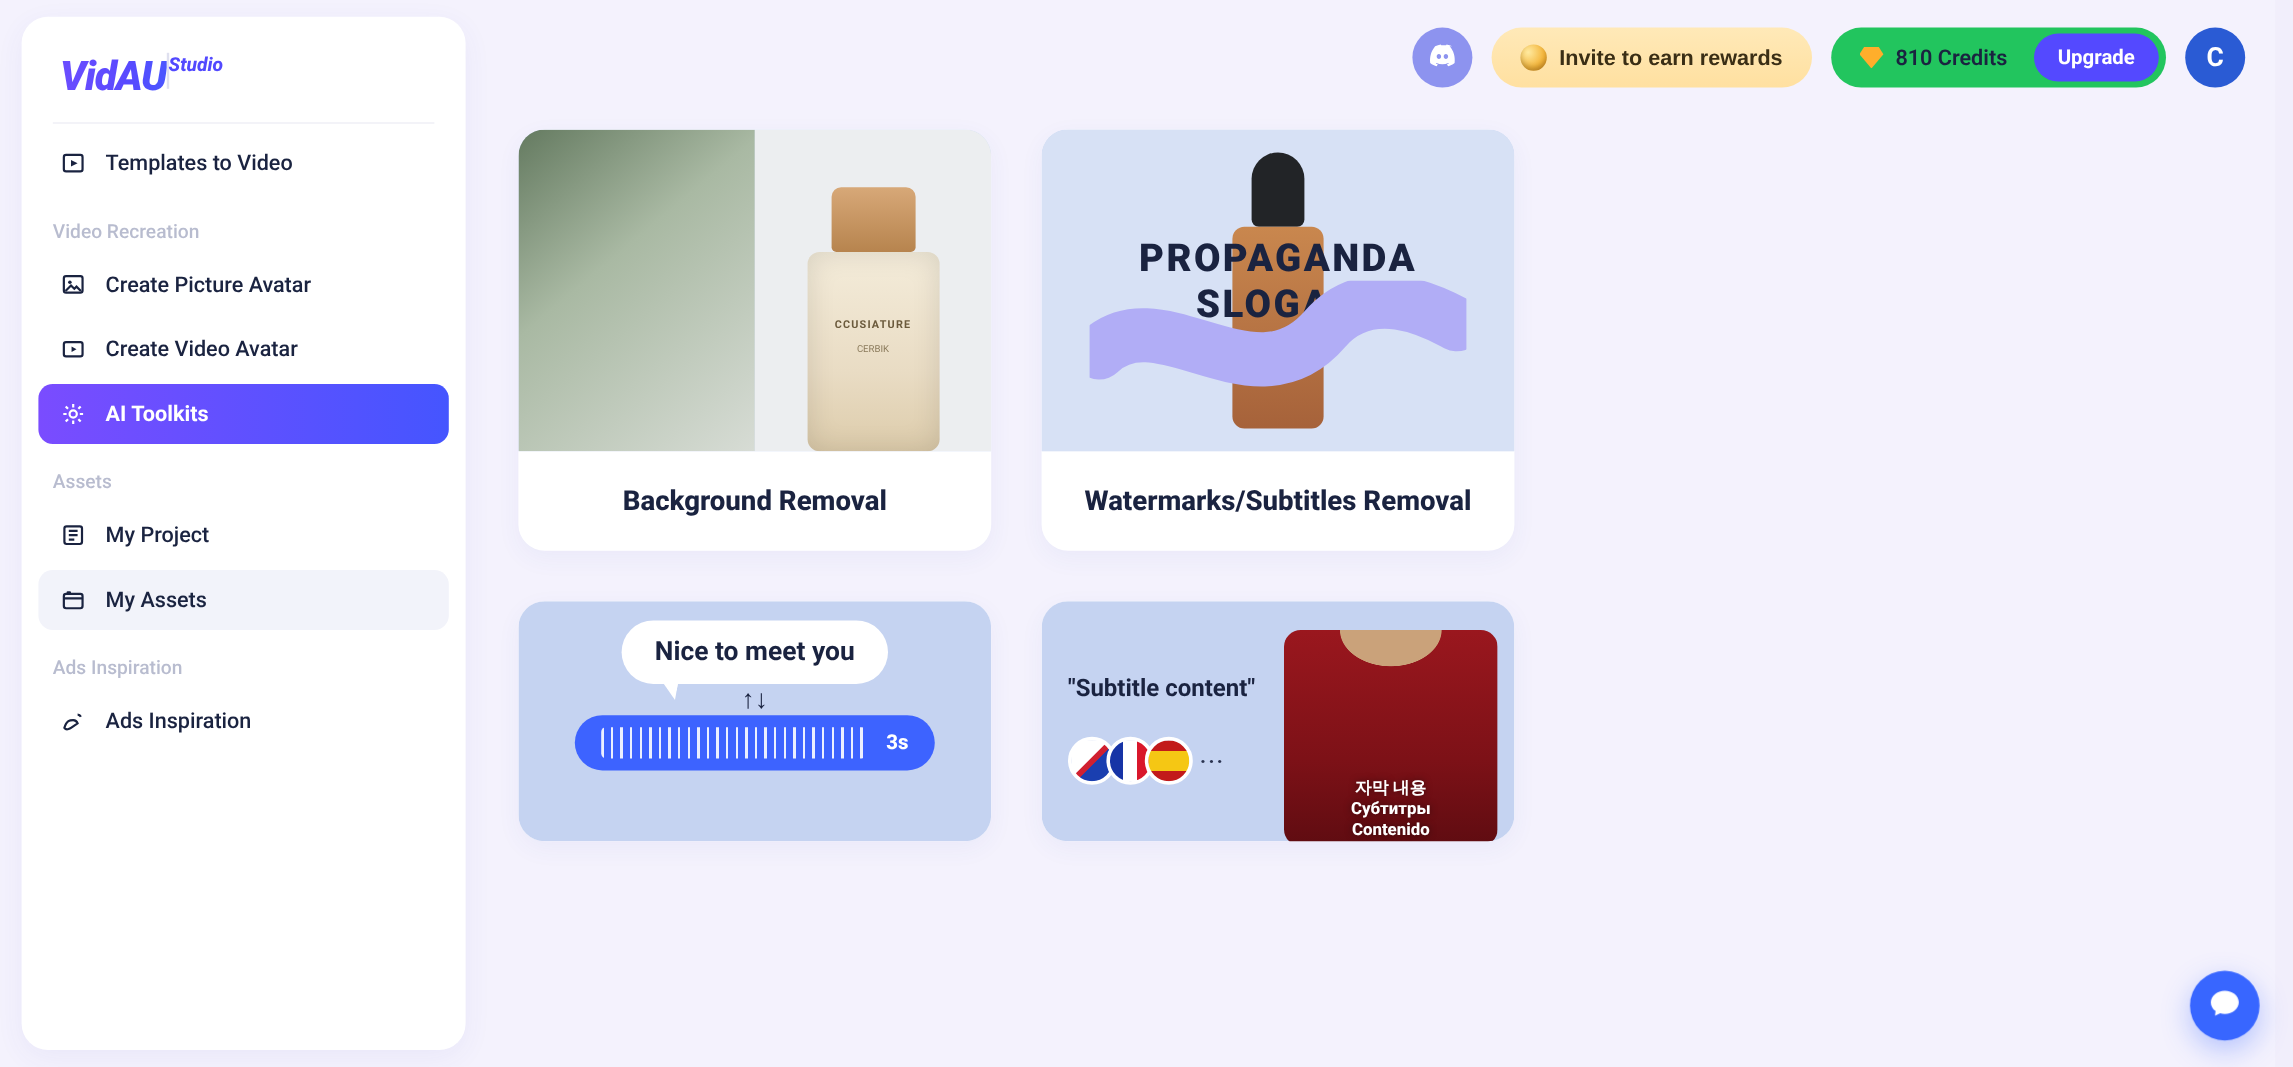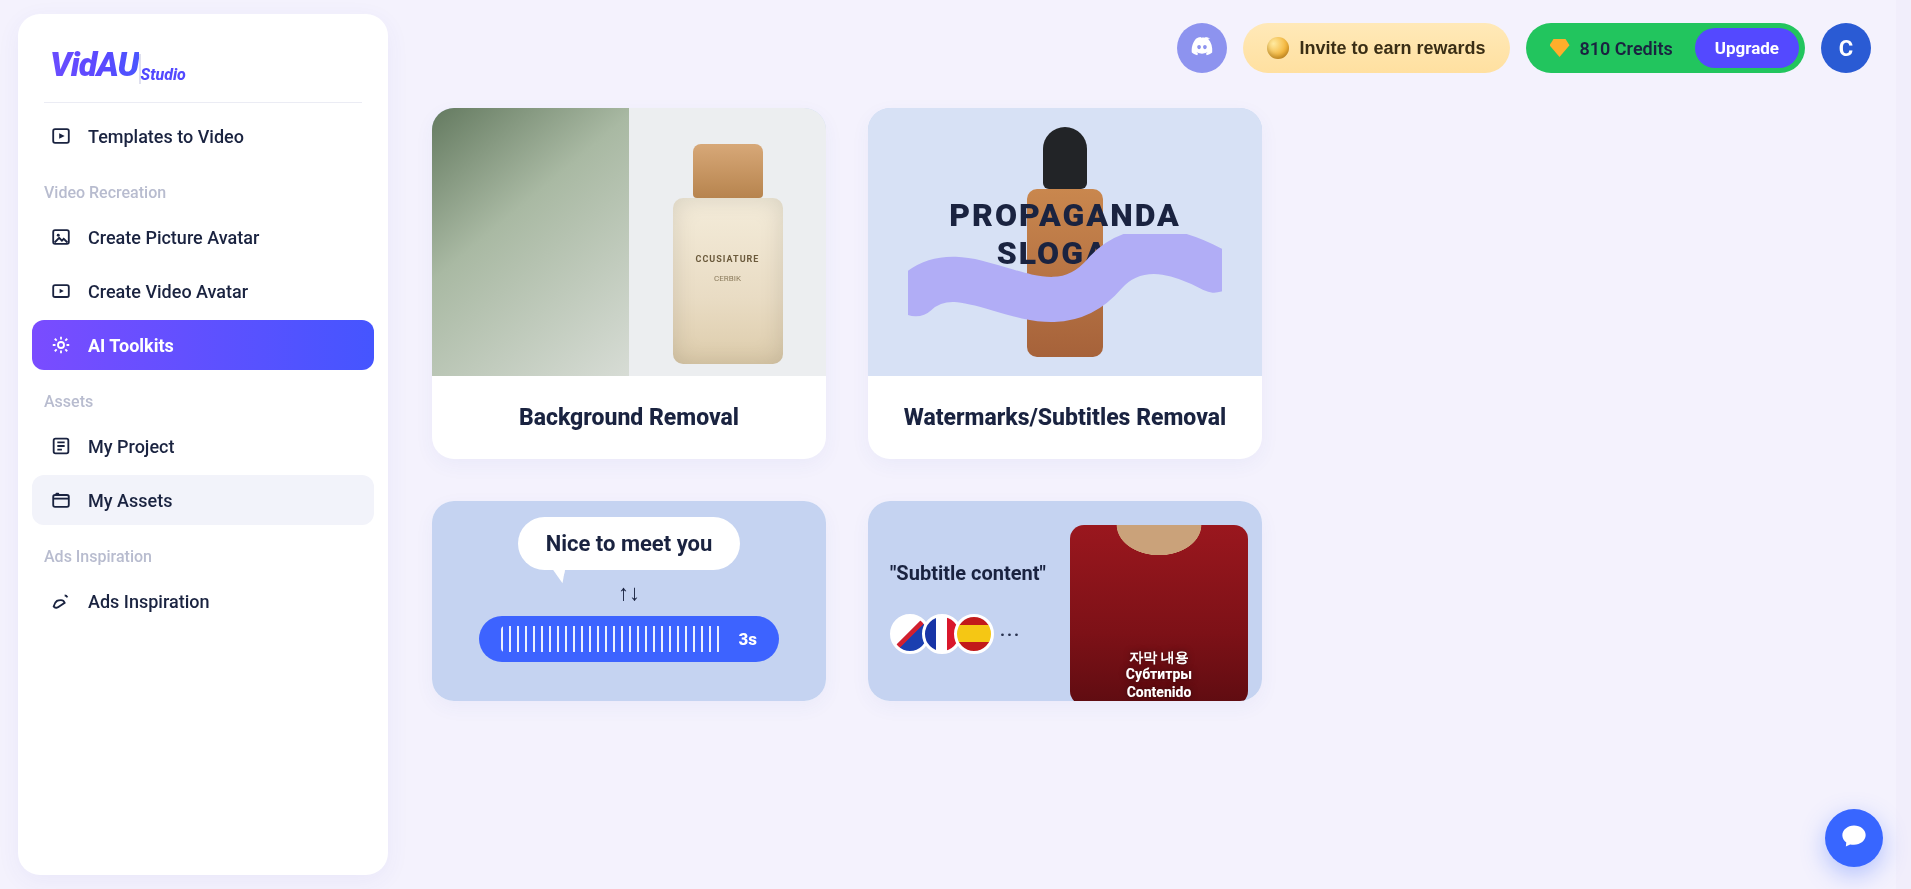--- a/index.html
+++ b/index.html
@@ -21,21 +21,21 @@
     background: #ffffff;
     border-radius: 22px;
     margin: 14px 0 14px 18px;
     padding: 24px 14px 0 14px;
     box-shadow: 0 6px 24px rgba(60,72,180,.06);
     overflow-y: auto;
     flex-shrink: 0;
   }
   .logo-row {
     display: flex;
-    align-items: flex-end;
+    align-items: flex-start;
     padding: 6px 18px 18px 18px;
   }
   .logo-main {
     font-weight: 900;
     font-size: 34px;
     letter-spacing: -1px;
     background: linear-gradient(90deg,#6b4dff 0%, #5a49ff 60%, #4a56ff 100%);
     -webkit-background-clip: text;
     background-clip: text;
     color: transparent;
@@ -203,21 +203,21 @@
   .perfume .left {
     width:50%; height:100%;
     background: linear-gradient(140deg,#647a60 0%, #a9b9a3 40%, #d7dcd5 100%);
   }
   .perfume .right {
     width:50%; height:100%;
     background:#eceef0;
     display:flex; align-items:flex-end; justify-content:center;
   }
   .bottle {
-    width:110px; height:220px; position:relative; margin-bottom:12px;
+    width:110px; height:220px; position:relative; margin-bottom:0;
   }
   .bottle .cap { position:absolute; top:0; left:20px; width:70px; height:54px; border-radius:8px 8px 4px 4px; background:linear-gradient(180deg,#d7a878,#b7844e); }
   .bottle .glass { position:absolute; top:54px; left:0; width:110px; height:166px; border-radius:10px; background:linear-gradient(180deg,#f4ecda 0%, #e9dcc4 60%, #ddccab 100%); box-shadow: inset 0 0 24px rgba(0,0,0,.12);}
   .bottle .label { position:absolute; top:110px; left:18px; width:74px; text-align:center; font-size:9px; letter-spacing:1px; color:#6b5a3c; font-weight:700;}
   .bottle .label2 { position:absolute; top:130px; left:18px; width:74px; text-align:center; font-size:8px; color:#8b7b5c;}
 
   .propaganda {
     width:100%; height:100%;
     background:#d7e1f5;
     display:flex; align-items:center; justify-content:center;
@@ -235,21 +235,21 @@
   }
   .swoosh {
     position:absolute; top:126px; left:40px; right:40px; height:90px;
   }
   .swoosh svg { width:100%; height:100%; }
 
   .nice-thumb {
     width:100%; height:100%;
     background:#c5d3f1;
     display:flex; flex-direction:column; align-items:center; justify-content:flex-start;
-    padding-top:16px; gap:10px;
+    padding-top:16px; 
   }
   .speech {
     background:#fff; border-radius:999px; padding:14px 28px; font-size:22px; font-weight:700; color:#1a2340;
     position:relative;
   }
   .speech::after {
     content:""; position:absolute; left:30px; bottom:-12px; width:0; height:0;
     border:8px solid transparent; border-top-color:#fff; border-right-color:#fff;
     transform: rotate(10deg);
   }

